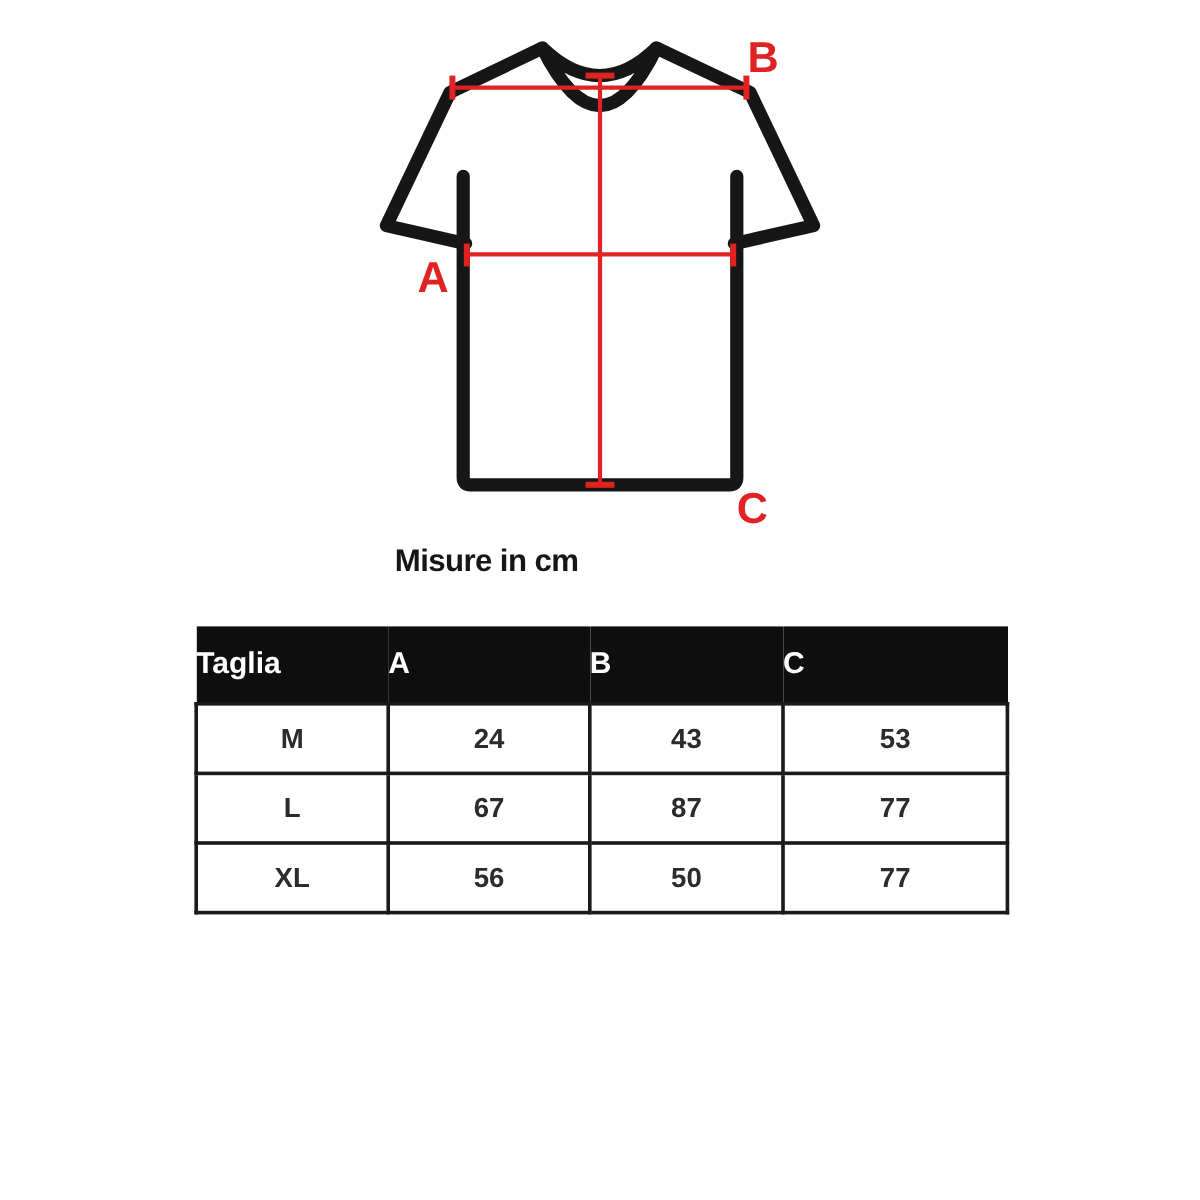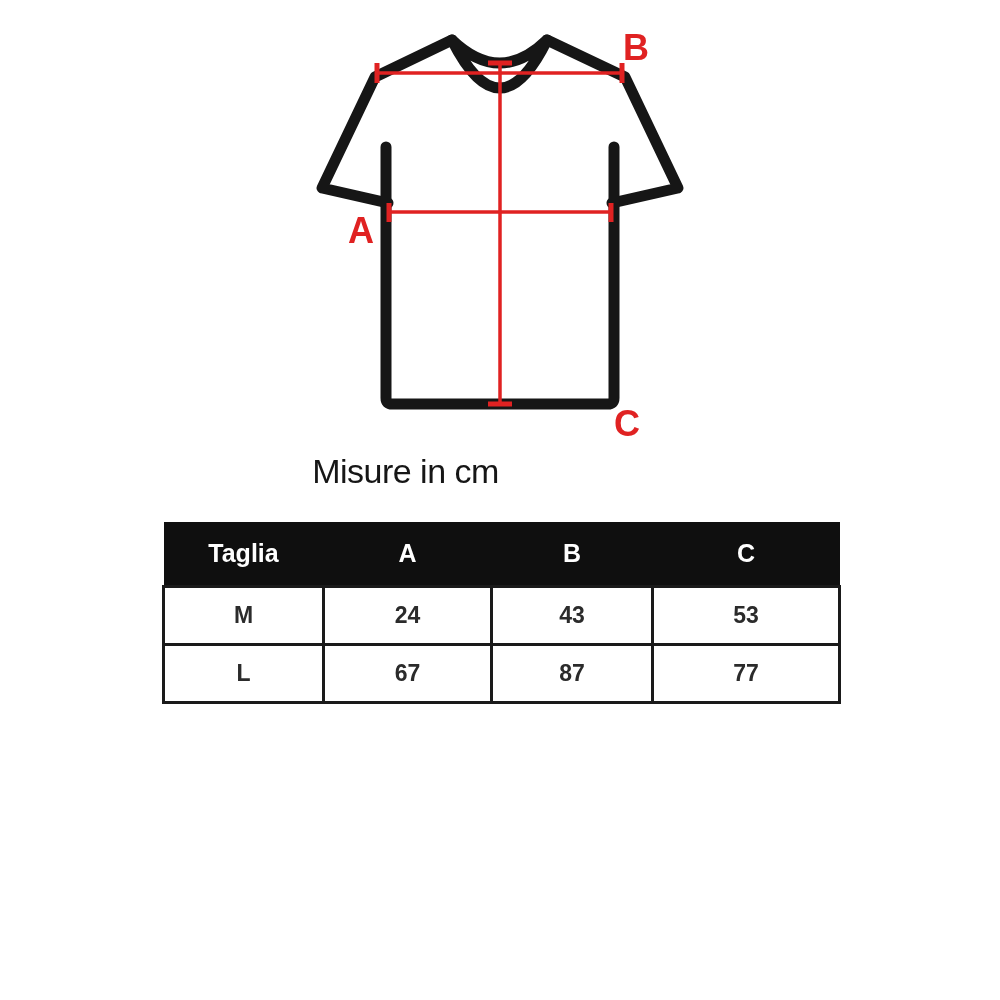--- a/index.html
+++ b/index.html
@@ -8,31 +8,31 @@
   body {
     width:1000px; height:1000px; background:#ffffff; overflow:hidden;
     font-family:"Liberation Sans", sans-serif;
   }
   .stage { position:relative; width:1000px; height:1000px; background:#ffffff; }
 
   .diagram-svg { position:absolute; left:0; top:0; }
 
   .page-title {
     position:absolute; left:0; top:452px; width:811px;
-    text-align:center; font-size:34px; font-weight:400;
+    text-align:center; font-size:26px; font-weight:700;
     letter-spacing:-0.5px; color:var(--outline);
   }
 
   table.size-table {
     position:absolute; left:162px; top:522px; width:676px;
     border-collapse:collapse; table-layout:fixed;
   }
   table.size-table thead th {
     background:#0f0f0f; color:#ffffff; height:64px;
-    font-size:25px; font-weight:700; text-align:center; vertical-align:middle;
+    font-size:25px; font-weight:700; text-align:left; vertical-align:middle;
     border:none; padding:0;
   }
   table.size-table tbody td {
     background:#ffffff; height:58px;
     border:3px solid #1a1a1a;
     font-size:23px; font-weight:700; color:#2b2b2b;
     text-align:center; vertical-align:middle; padding:0;
   }
 </style>
 </head>
@@ -95,16 +95,22 @@
         <td>24</td>
         <td>43</td>
         <td>53</td>
       </tr>
       <tr>
         <td>L</td>
         <td>67</td>
         <td>87</td>
         <td>77</td>
       </tr>
+      <tr>
+        <td>XL</td>
+        <td>56</td>
+        <td>50</td>
+        <td>77</td>
+      </tr>
     </tbody>
   </table>
 
 </div>
 
 </body></html>

